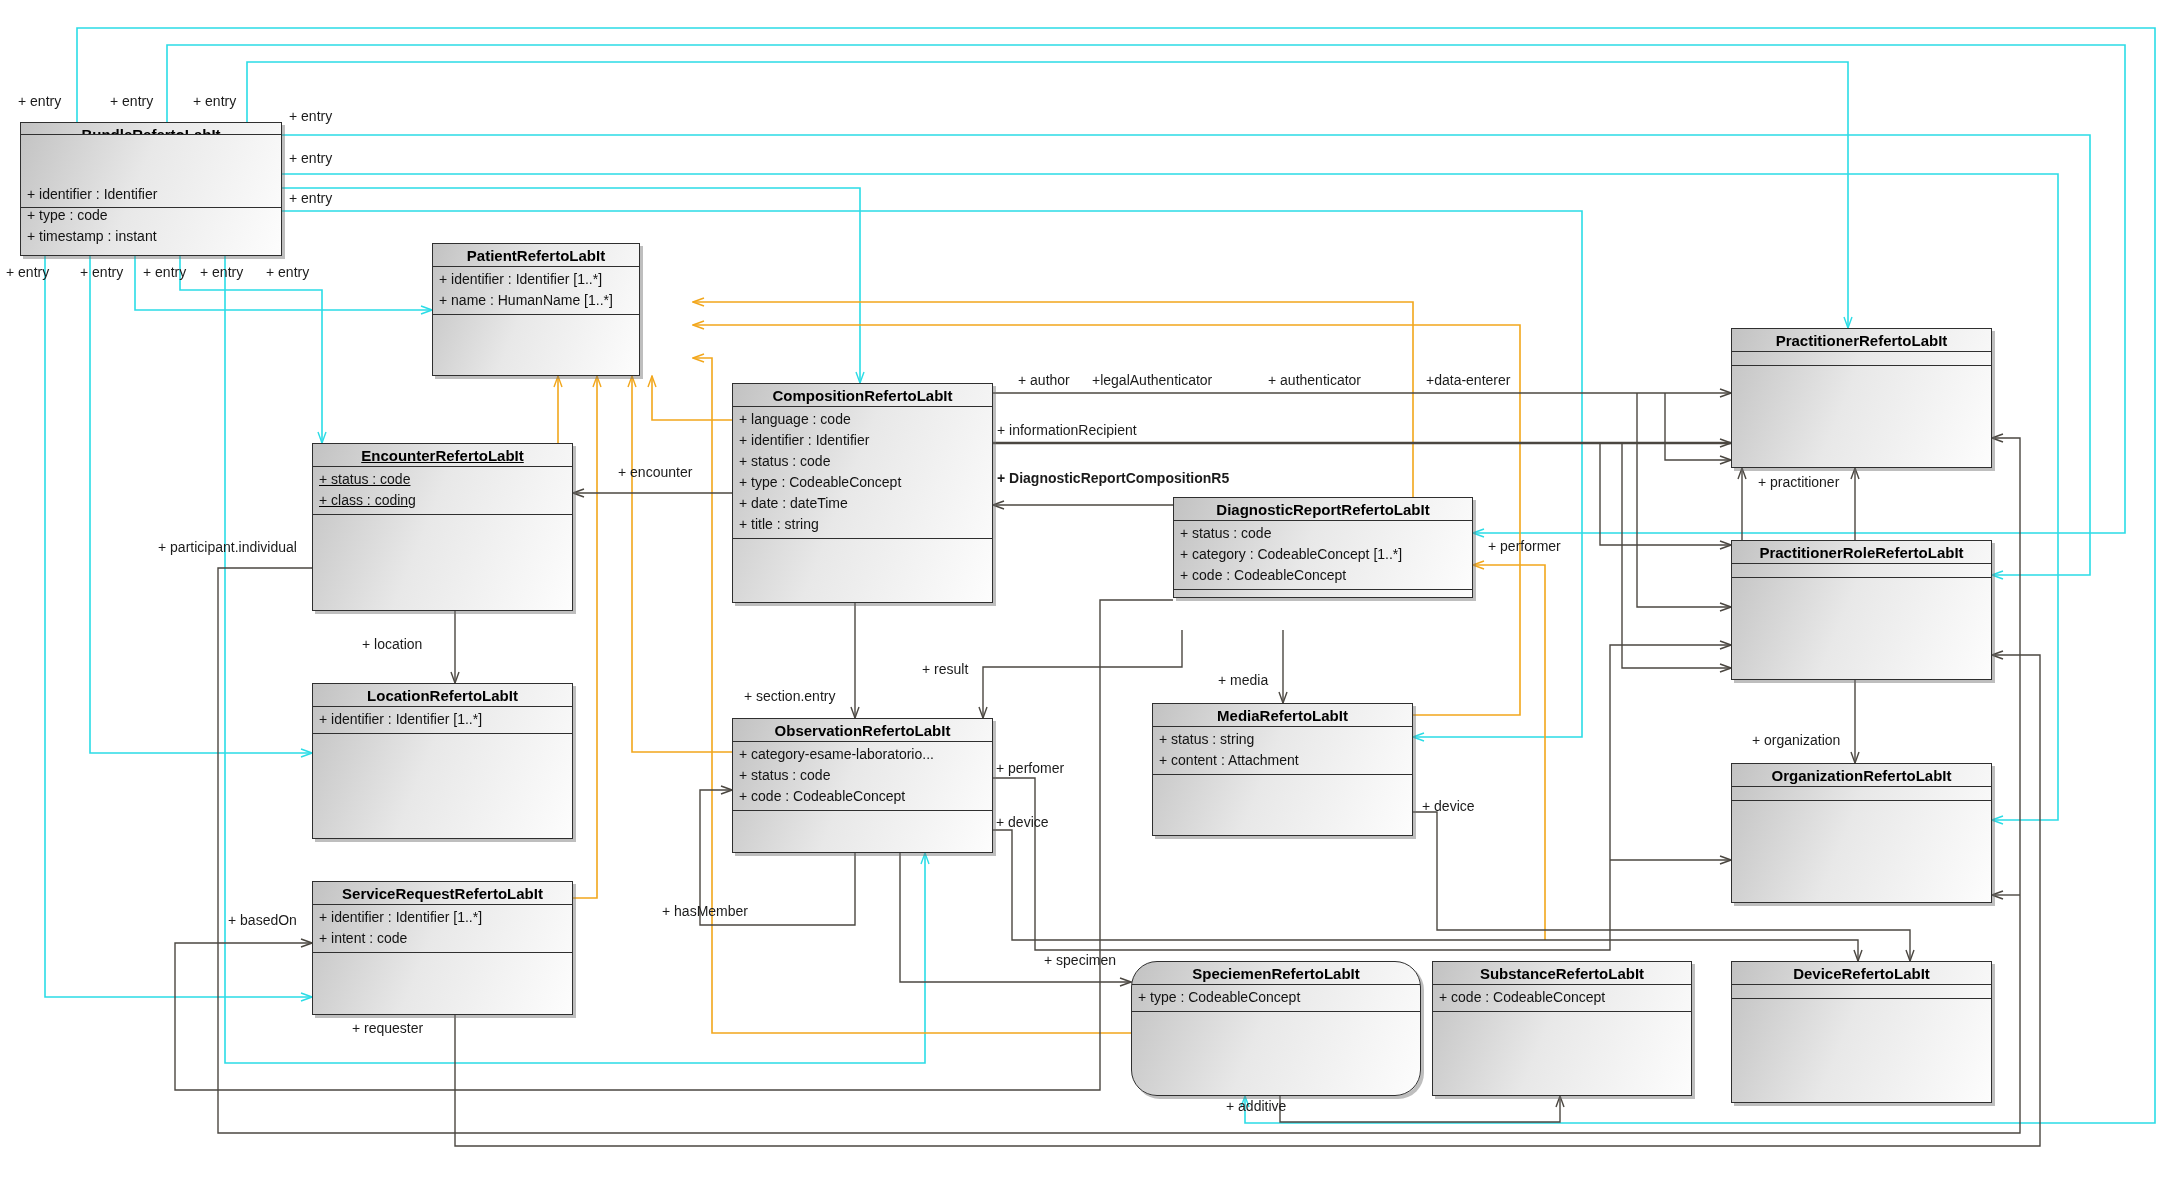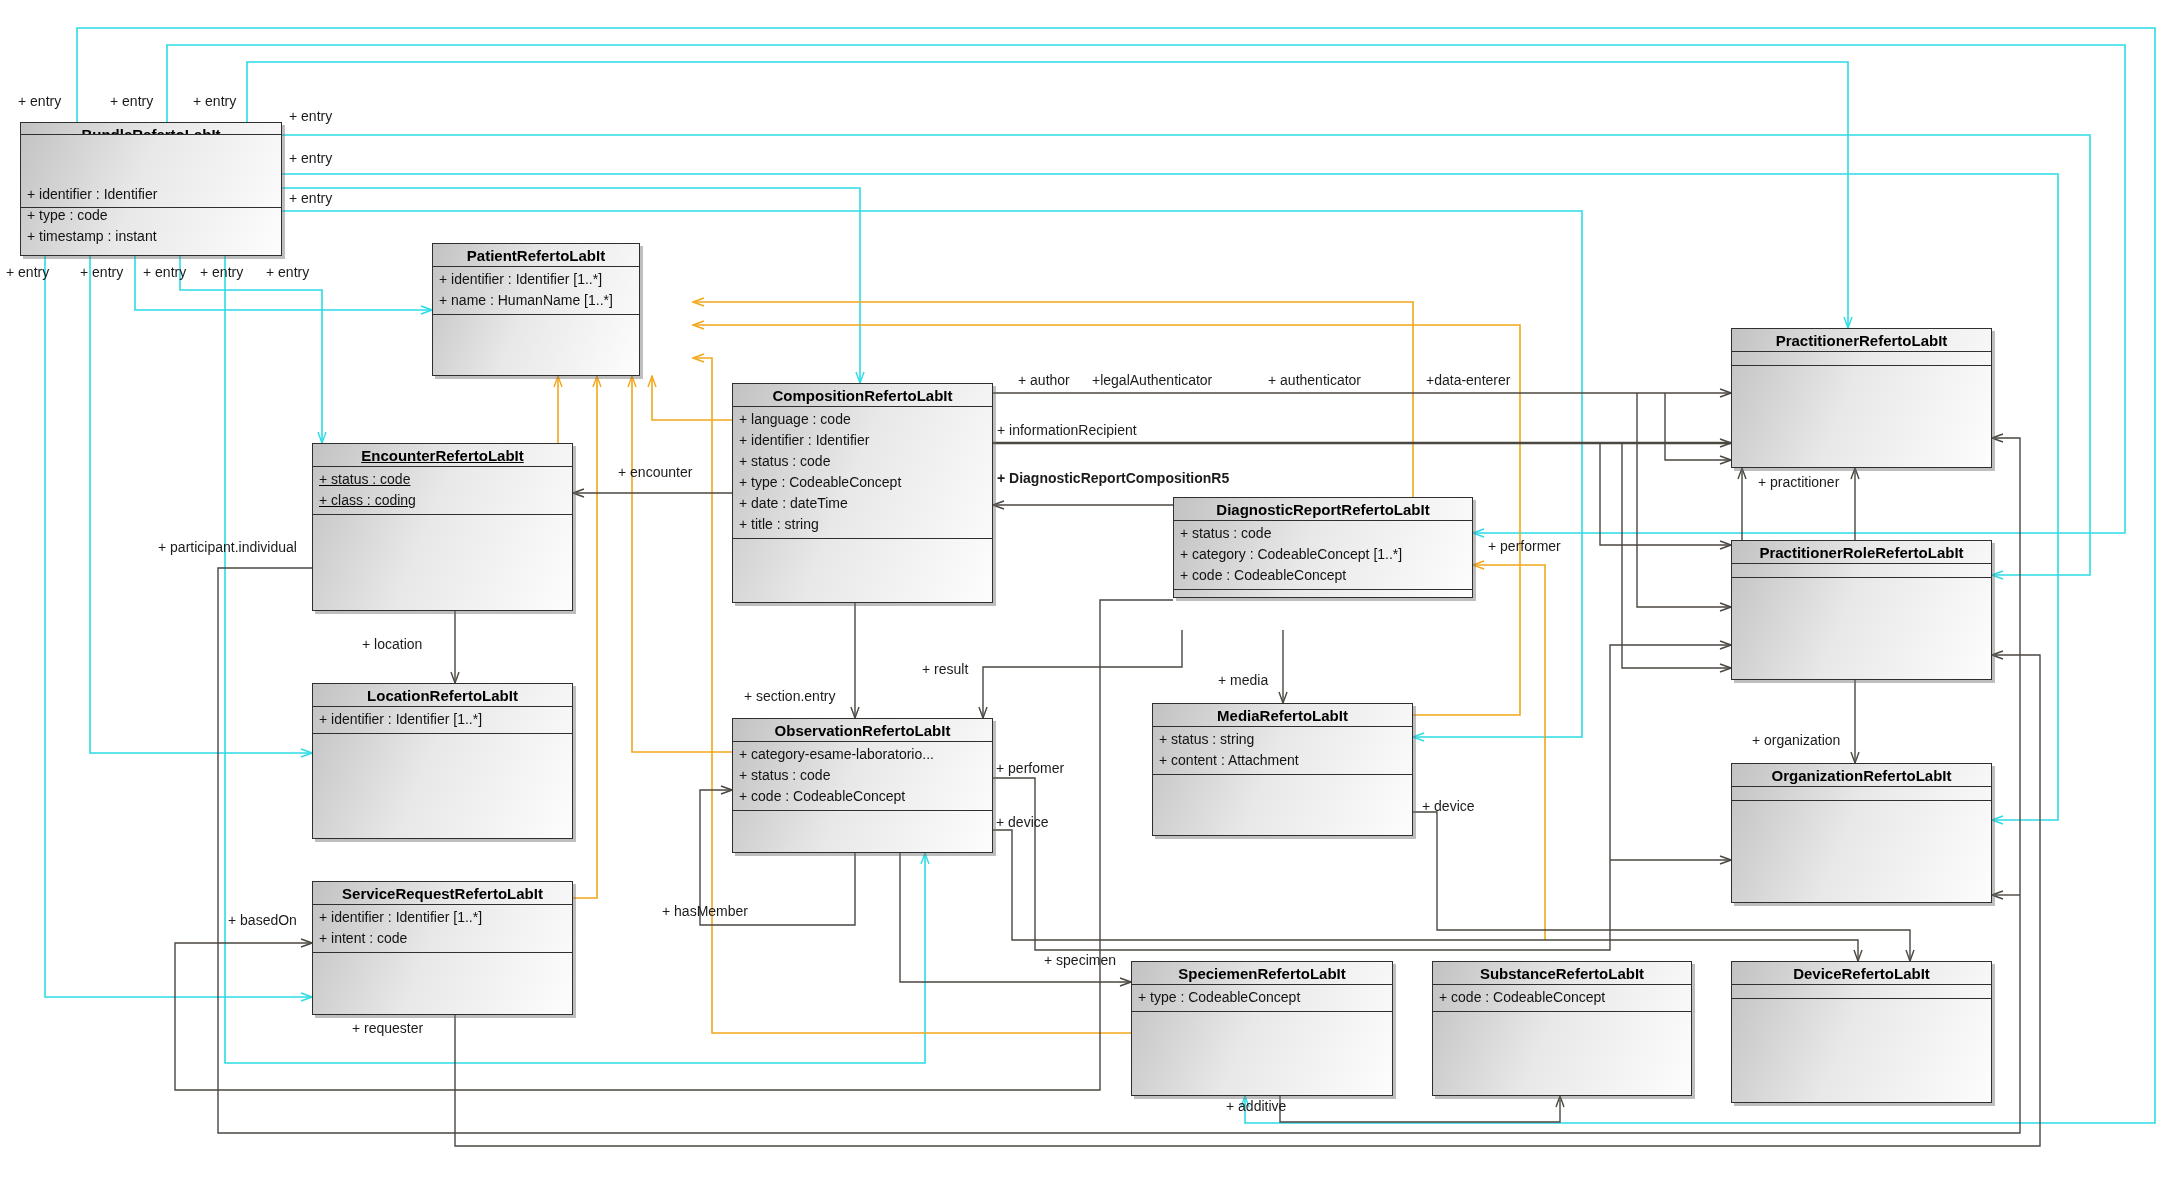--- a/index.html
+++ b/index.html
@@ -167,21 +167,21 @@
     <div class="uml-class" style="left: 1731px; top: 540px; width: 261px; height: 140px;">
       <div class="uml-title">PractitionerRoleRefertoLabIt</div>
       <div class="uml-attrs"></div>
       <div class="uml-rest"></div>
     </div>
     <div class="uml-class" style="left: 1731px; top: 763px; width: 261px; height: 140px;">
       <div class="uml-title">OrganizationRefertoLabIt</div>
       <div class="uml-attrs"></div>
       <div class="uml-rest"></div>
     </div>
-    <div class="uml-class" style="left: 1131px; top: 961px; width: 262px; height: 135px;">
+    <div class="uml-class" style="left: 1131px; top: 961px; width: 290px; height: 135px; border-radius: 26px;">
       <div class="uml-title">SpeciemenRefertoLabIt</div>
       <div class="uml-attrs">
         <div class="uml-attr">+ type : CodeableConcept</div>
       </div>
       <div class="uml-rest"></div>
     </div>
     <div class="uml-class" style="left: 1432px; top: 961px; width: 260px; height: 135px;">
       <div class="uml-title">SubstanceRefertoLabIt</div>
       <div class="uml-attrs">
         <div class="uml-attr">+ code : CodeableConcept</div>

